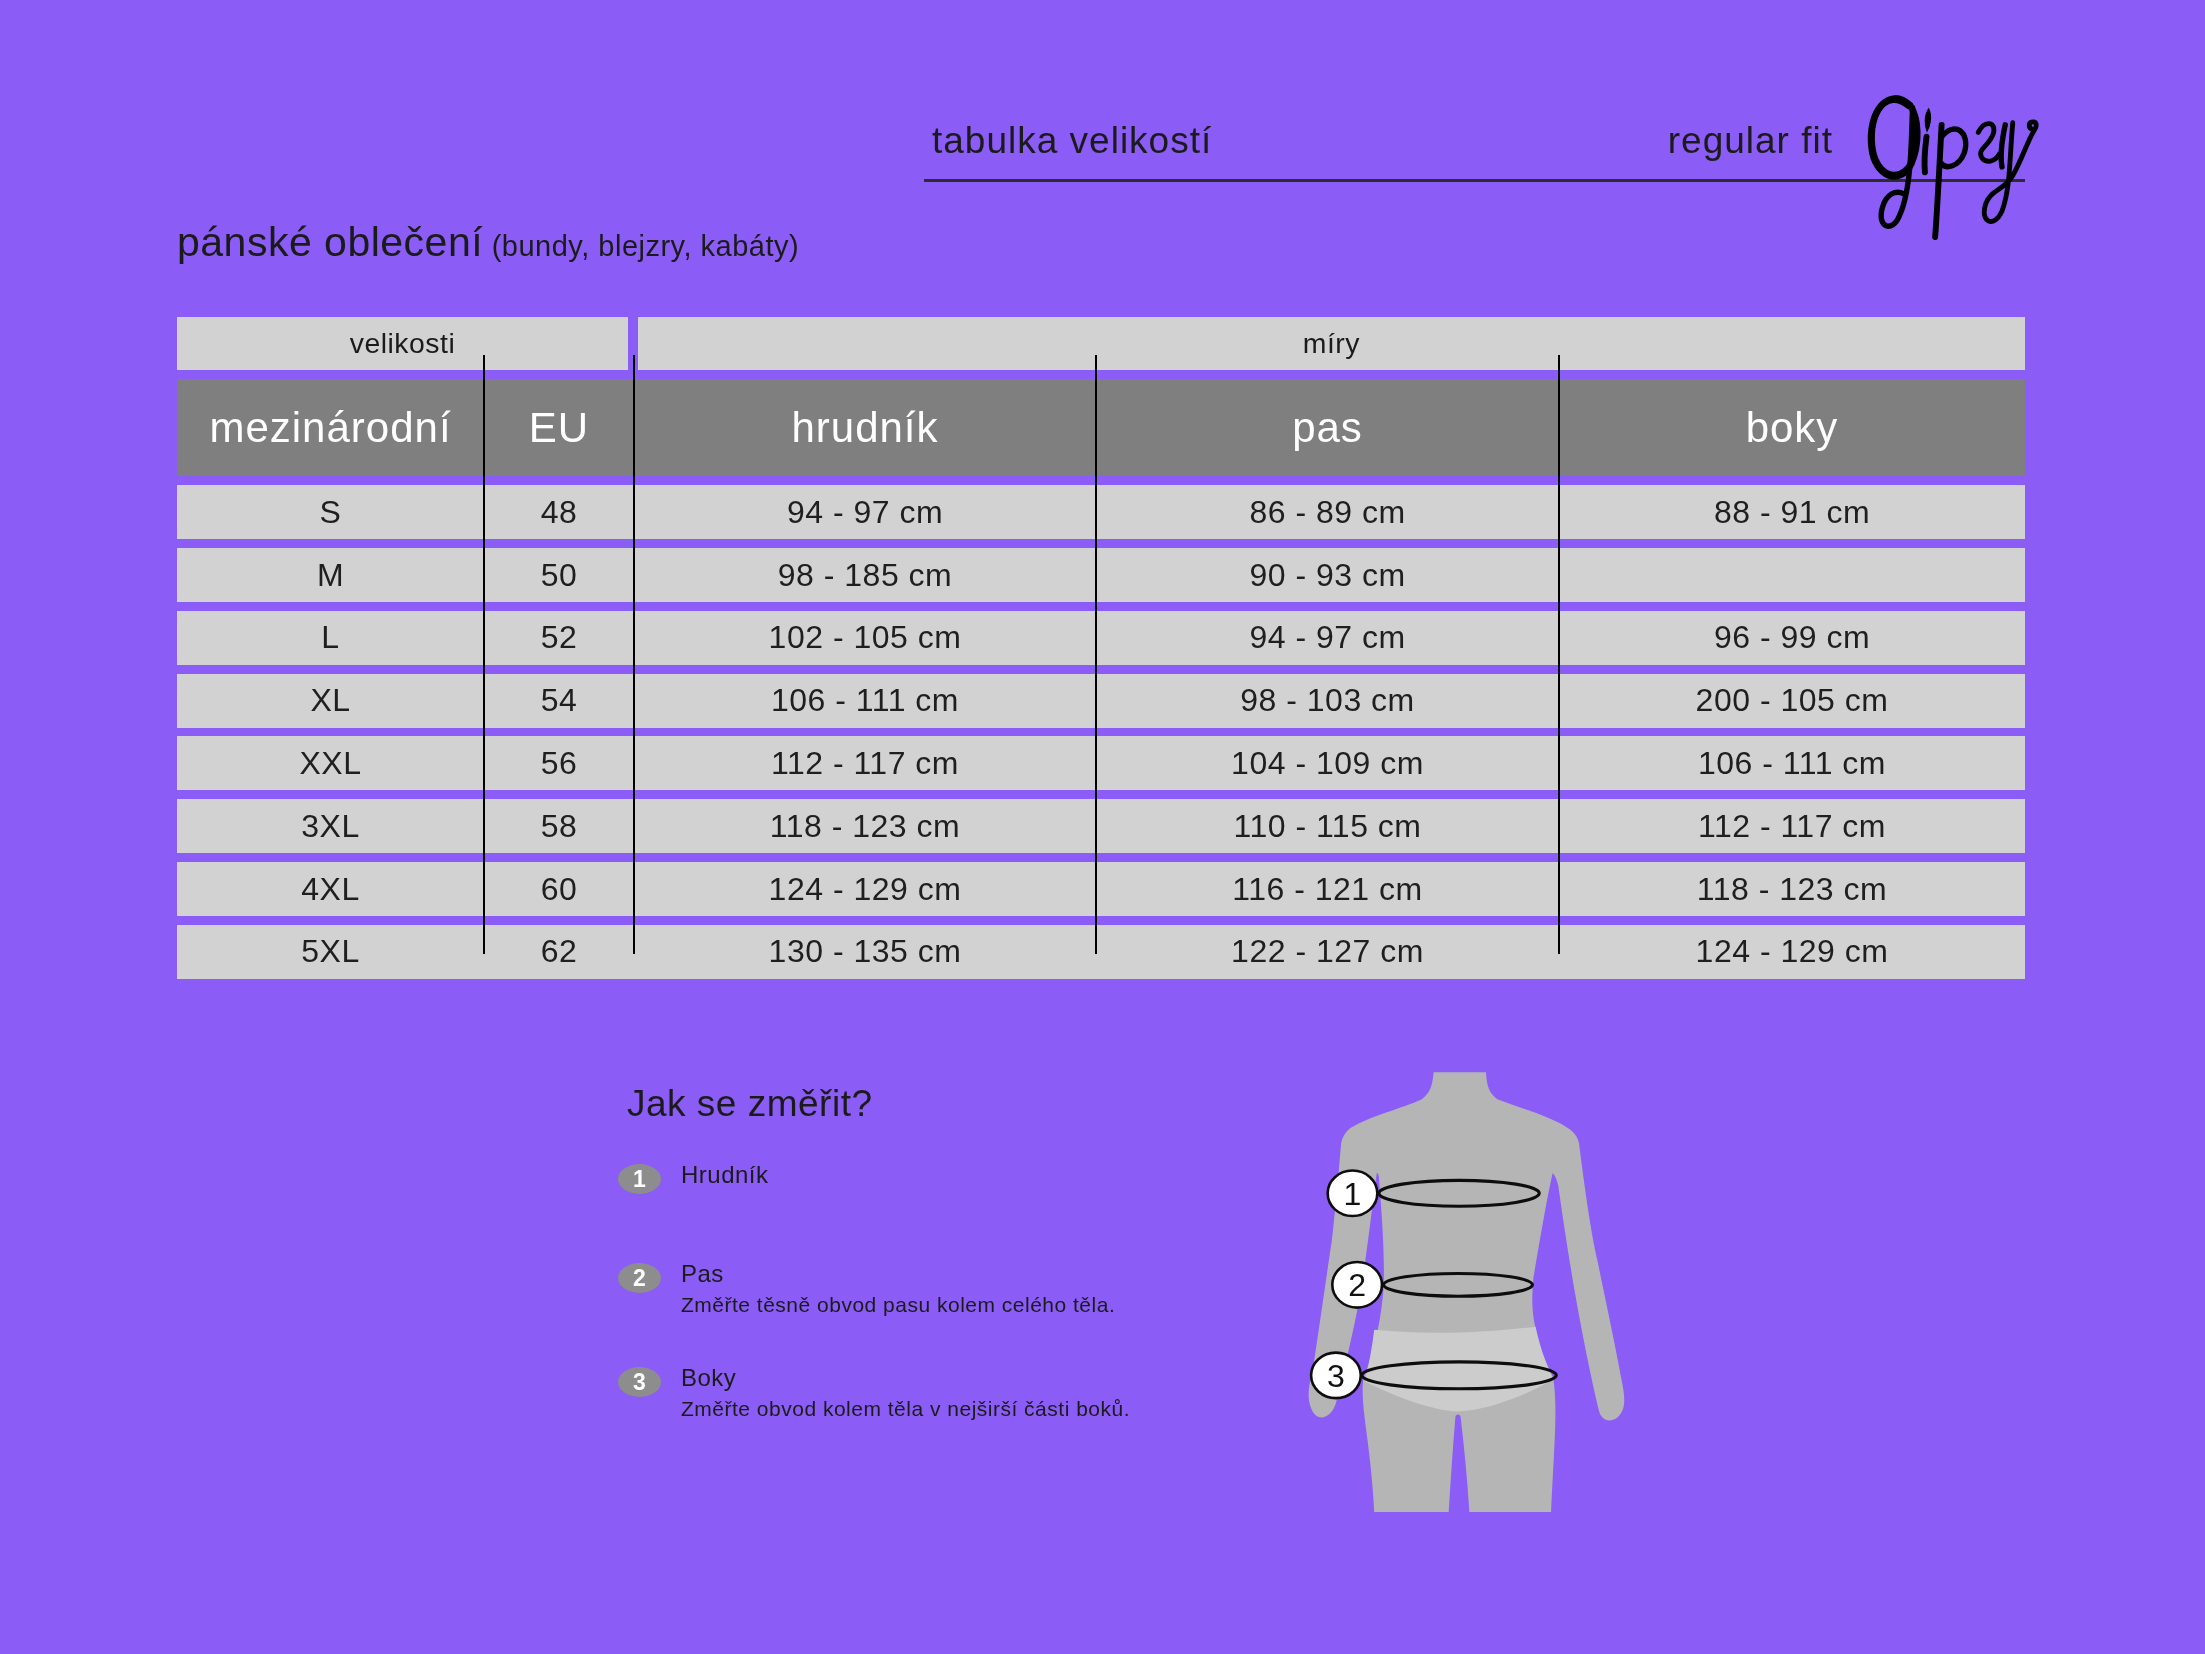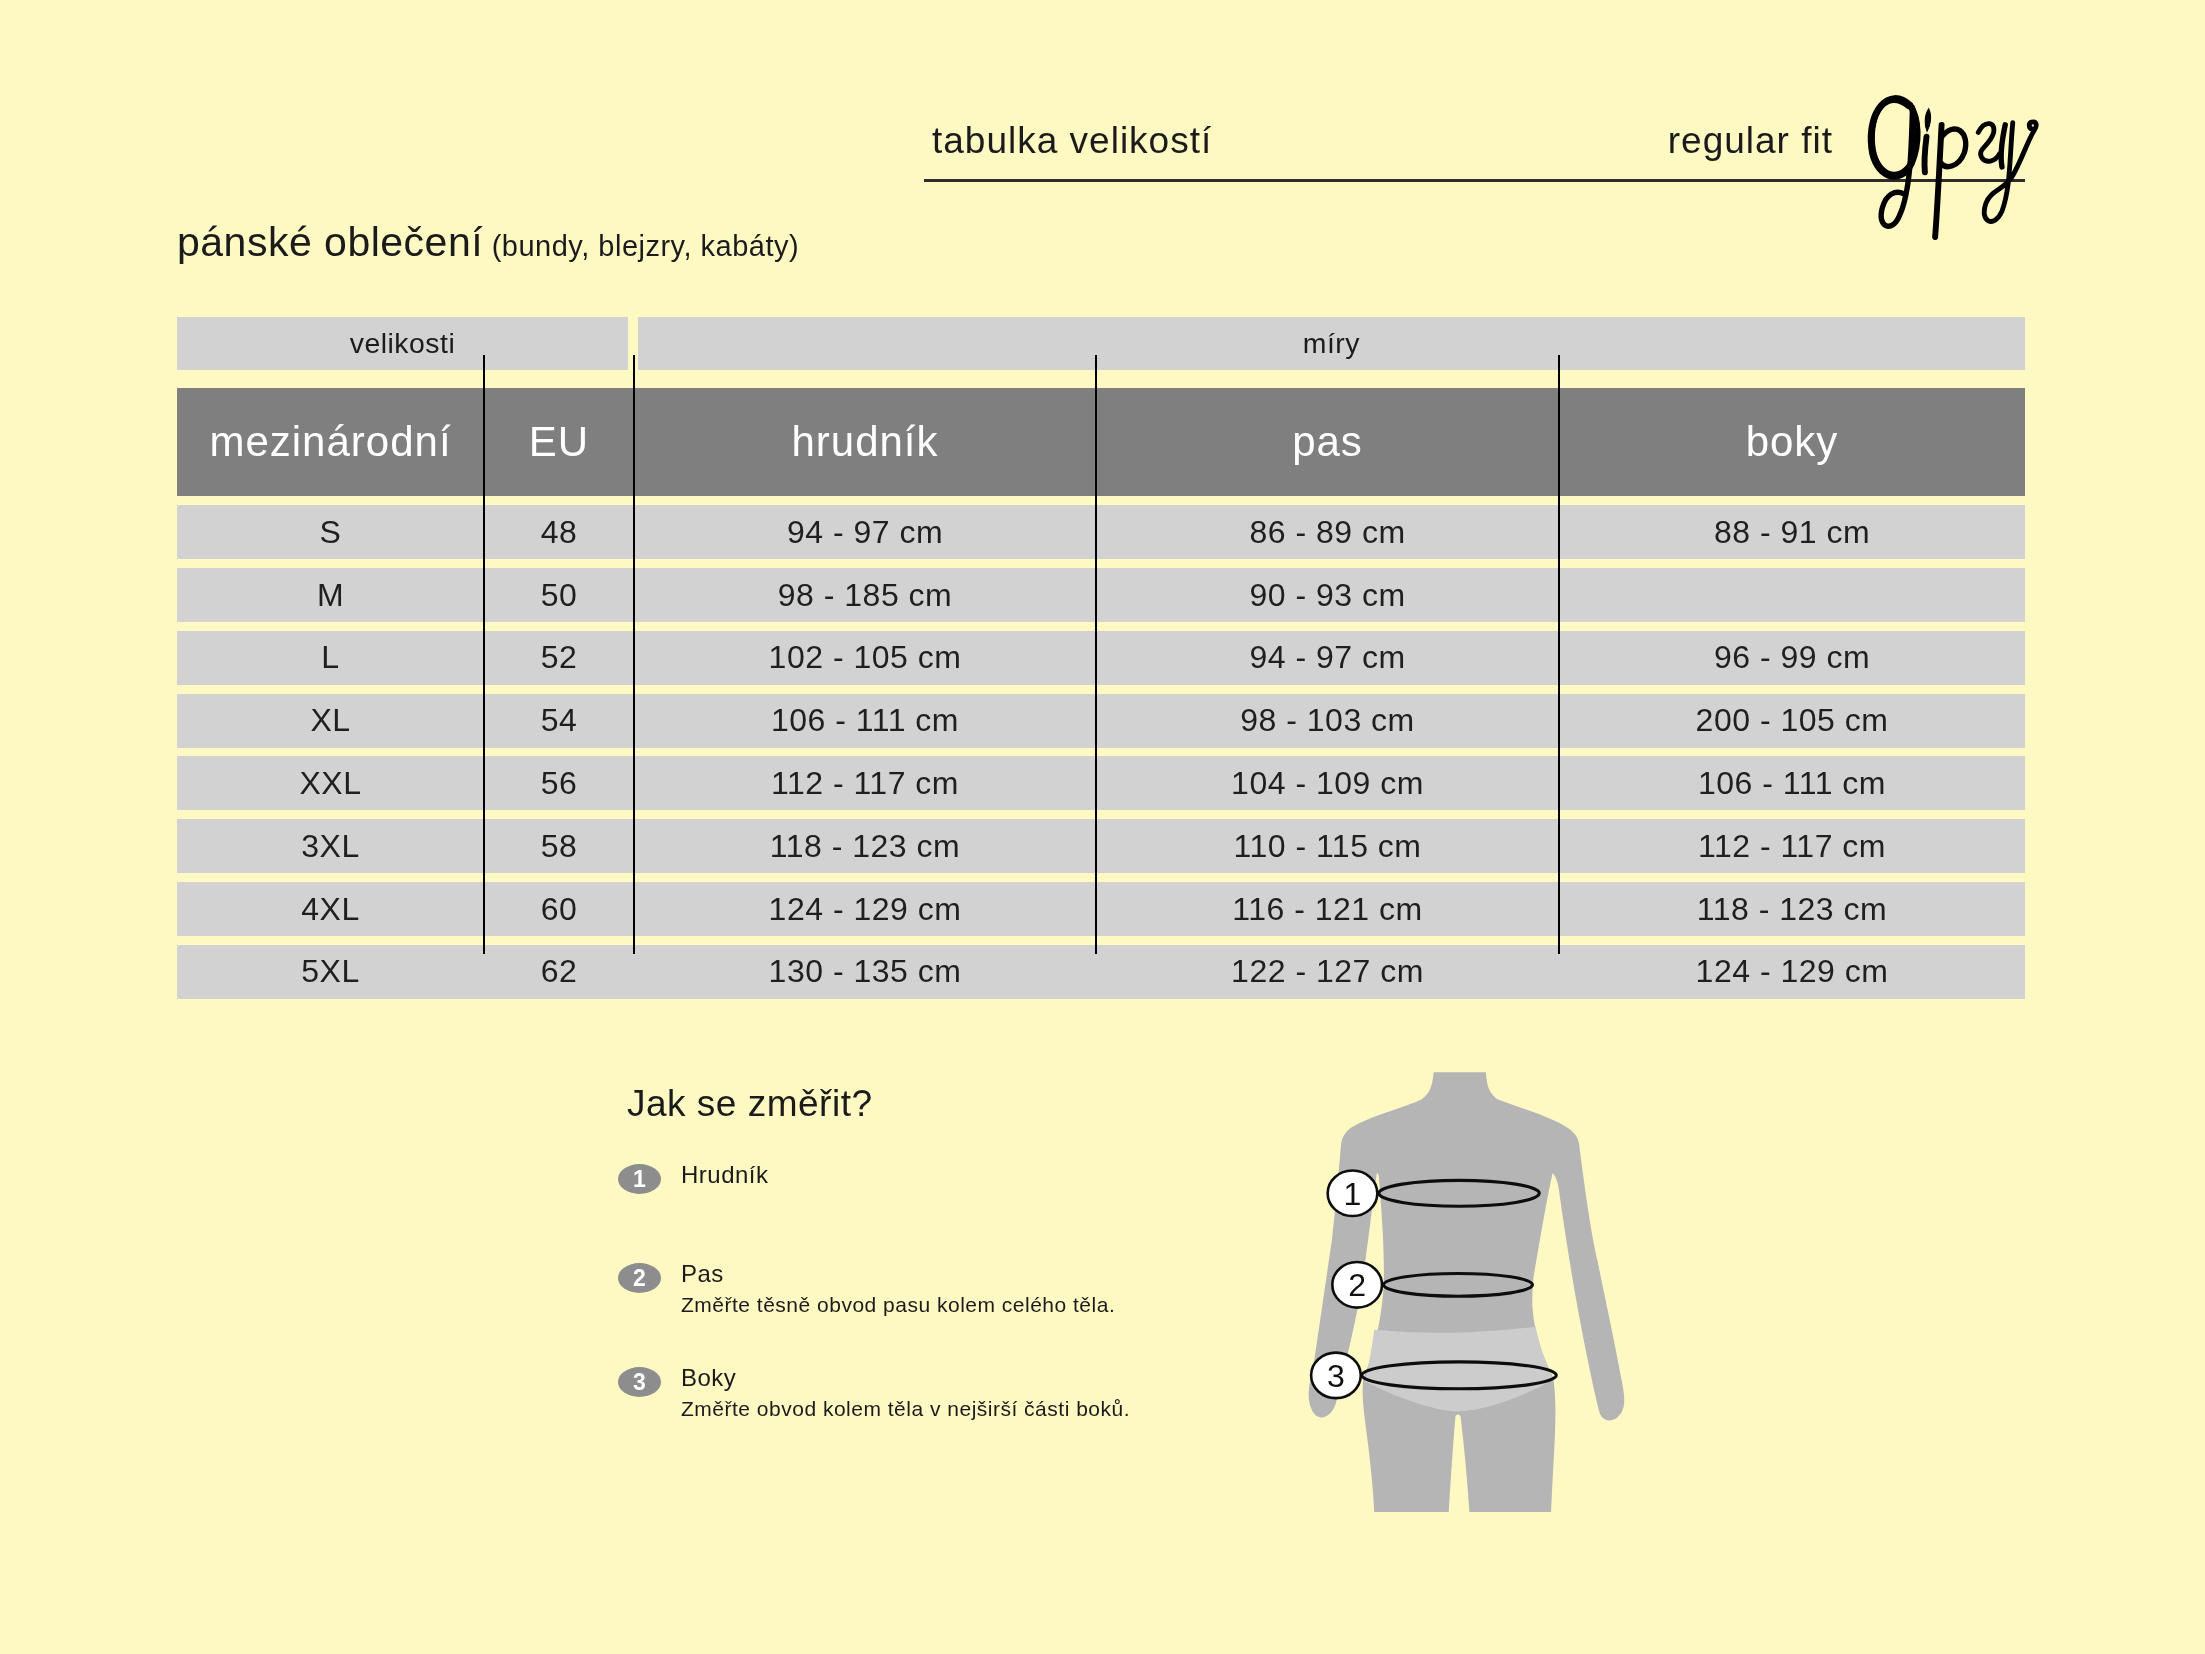--- a/index.html
+++ b/index.html
@@ -1,16 +1,16 @@
 <!DOCTYPE html>
 <html style="font-size:8.3px"><head>
 <meta charset="utf-8">
 <style>
   html,body{margin:0;padding:0;background:#fff;}
-  .page{position:relative;width:2205px;height:1654px;background:#fef9c3;overflow:hidden;
+  .page{position:relative;width:2205px;height:1654px;background:#8b5cf6;overflow:hidden;
         font-family:"Liberation Sans",sans-serif;color:#1b1b1b;}
 
   
   .topbar-title{position:absolute;left:932px;top:122px;font-size:37px;font-weight:300;
                 letter-spacing:1px;line-height:1;}
   .topbar-fit{position:absolute;right:372px;top:122px;font-size:37px;font-weight:300;
               letter-spacing:1px;line-height:1;}
   .rule{position:absolute;left:924px;top:179px;width:1101px;height:3.1px;background:#2c2c2c;}
   .logo{position:absolute;left:1865px;top:58px;width:178px;height:186px;}
 
@@ -20,21 +20,21 @@
   .page-title .sub{font-size:29px;font-weight:300;letter-spacing:0.5px;}
 
   
   .table{position:absolute;left:177px;top:292px;width:1848px;height:662px;}
   .grouprow{display:flex;height:53px;margin-top:25px;}
   .gcell{background:#d2d2d2;display:flex;align-items:center;justify-content:center;
          font-size:28.4px;font-weight:300;letter-spacing:0.5px;}
   .gcell.a{width:451px;}
   .ggap{width:9.8px;}
   .gcell.b{flex:1;}
-  .darkrow{margin-top:18px;height:108px;display:grid;
+  .darkrow{margin-top:9px;height:97px;display:grid;
            grid-template-columns:307px 150px 462px 463px 466px;
            background:#7f7f7f;color:#ffffff;}
   .darkrow .hcell{display:flex;align-items:center;justify-content:center;
                   font-size:42px;font-weight:300;letter-spacing:1px;}
   .trow{margin-top:8.8px;height:54px;display:grid;
         grid-template-columns:307px 150px 462px 463px 466px;
         background:#d2d2d2;}
   .trow.first{margin-top:9.3px;}
   .trow .cell{display:flex;align-items:center;justify-content:center;
               font-size:32px;font-weight:300;letter-spacing:0.5px;color:#1f1f1f;}

